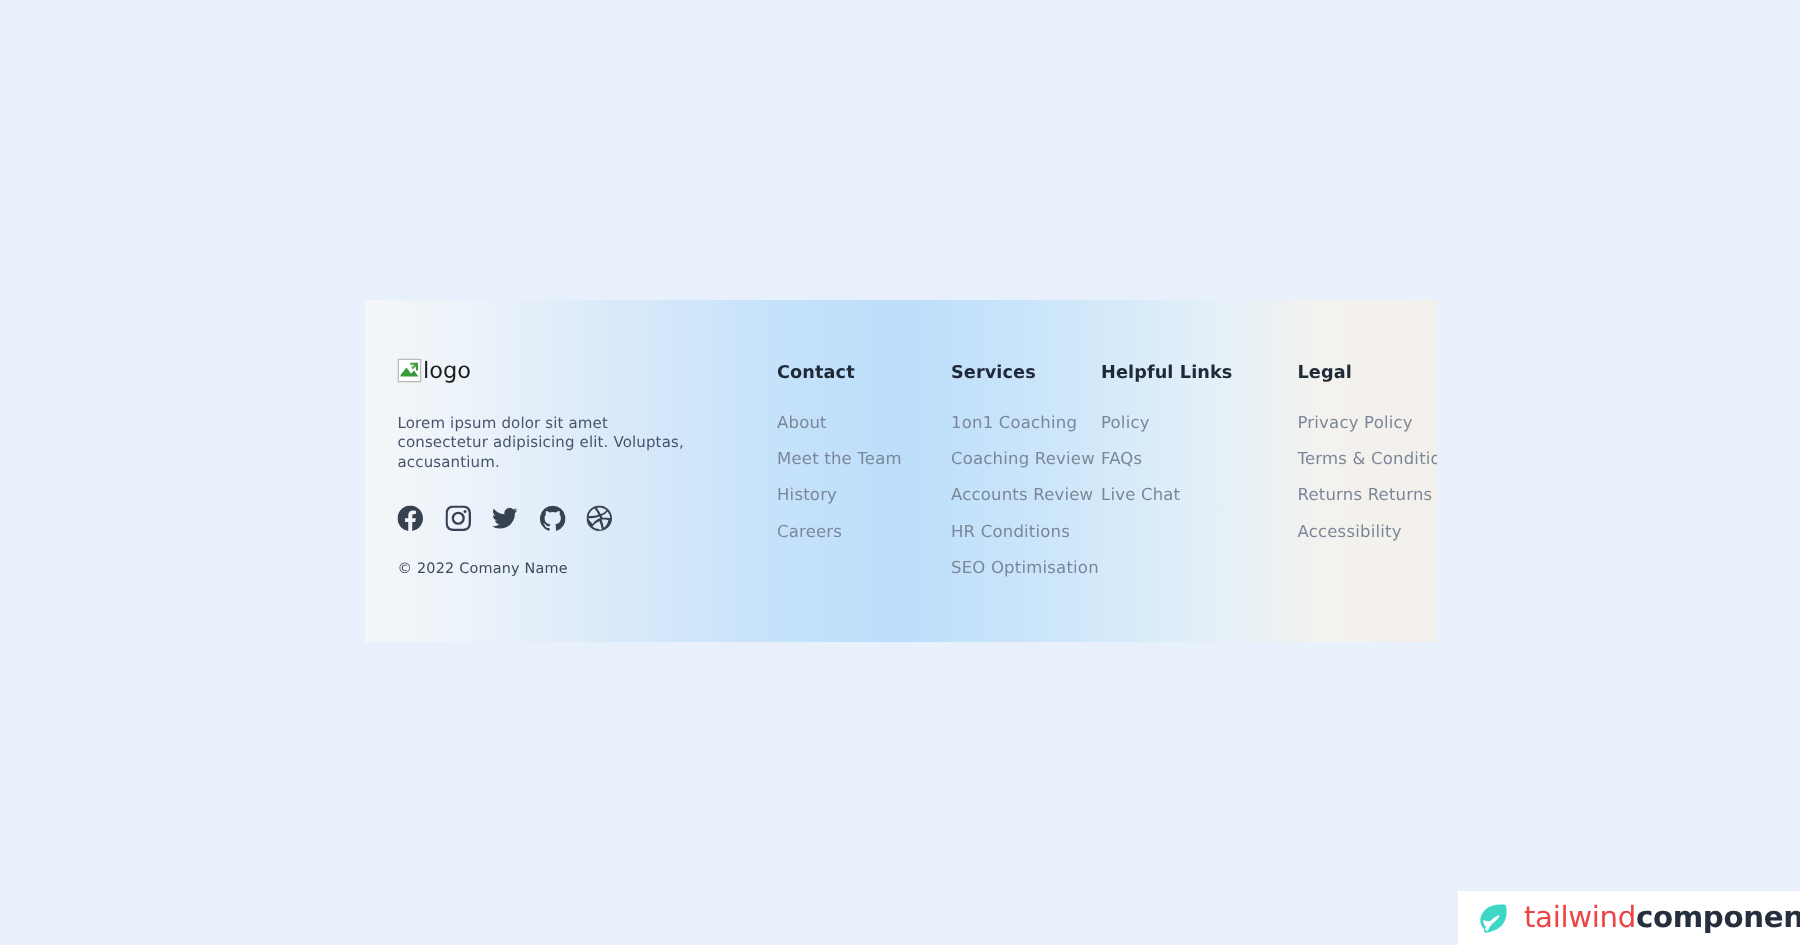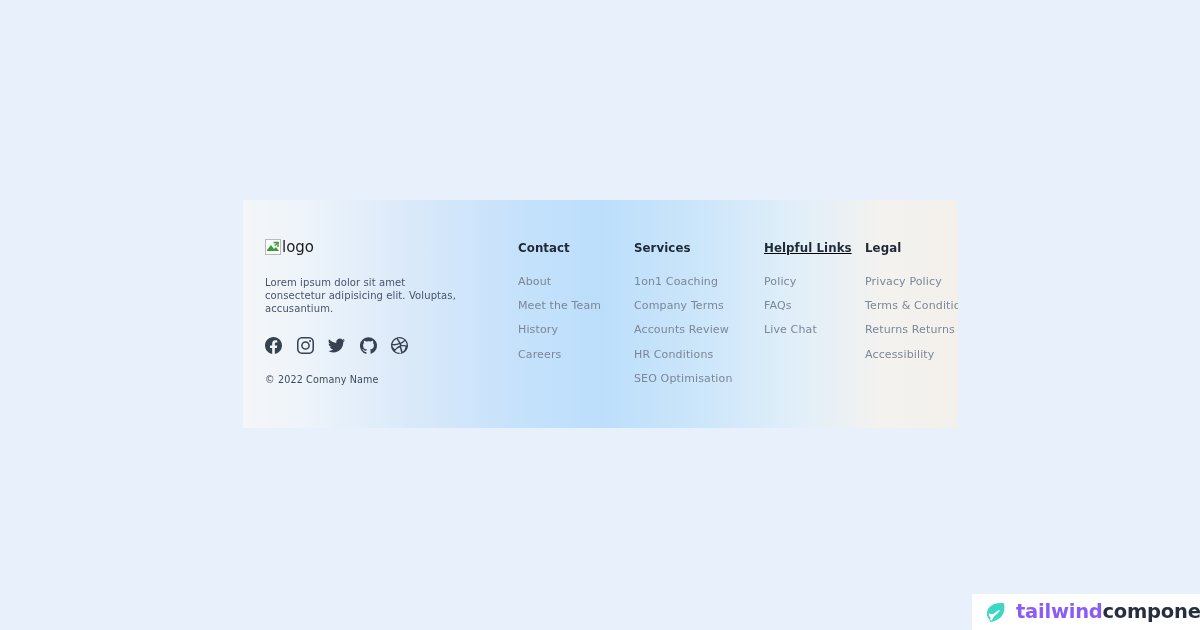--- a/index.html
+++ b/index.html
@@ -112,21 +112,21 @@
     white-space: nowrap;
   }
 
   
   .link-col {
     position: absolute;
     top: 3px;
   }
   .link-col.c0 { left: 253px; }
   .link-col.c1 { left: 369px; }
-  .link-col.c2 { left: 499px; text-decoration: underline; }
+  .link-col.c2 { left: 469px; }
   .link-col.c3 { left: 600px; }
 
   .col-title {
     font-size: 11.8px;
     font-weight: 700;
     color: #1f2937;
     letter-spacing: 0.005em;
     margin-bottom: 15px;
     white-space: nowrap;
   }
@@ -161,21 +161,21 @@
   }
 
   .wm-leaf { width: 23px; height: 23px; display: block; flex: 0 0 auto; }
 
   .wm-text {
     font-size: 19.5px;
     letter-spacing: -0.012em;
     white-space: nowrap;
     line-height: 1;
   }
-  .wm-light { color: #8b5cf6; font-weight: 700; }
+  .wm-light { color: #ef4444; font-weight: 400; }
   .wm-bold { color: #262f3d; font-weight: 700; }
 </style>
 </head>
 <body>
 
 <div class="footer-panel">
   <div class="footer-inner">
 
     <div class="brand-col">
 
@@ -232,21 +232,21 @@
         <li><a class="col-link" href="#">Meet the Team</a></li>
         <li><a class="col-link" href="#">History</a></li>
         <li><a class="col-link" href="#">Careers</a></li>
       </ul>
     </div>
 
     <div class="link-col c1">
       <div class="col-title">Services</div>
       <ul class="col-list">
         <li><a class="col-link" href="#">1on1 Coaching</a></li>
-        <li><a class="col-link" href="#">Company Terms</a></li>
+        <li><a class="col-link" href="#">Coaching Review</a></li>
         <li><a class="col-link" href="#">Accounts Review</a></li>
         <li><a class="col-link" href="#">HR Conditions</a></li>
         <li><a class="col-link" href="#">SEO Optimisation</a></li>
       </ul>
     </div>
 
     <div class="link-col c2">
       <div class="col-title">Helpful Links</div>
       <ul class="col-list">
         <li><a class="col-link" href="#">Policy</a></li>

